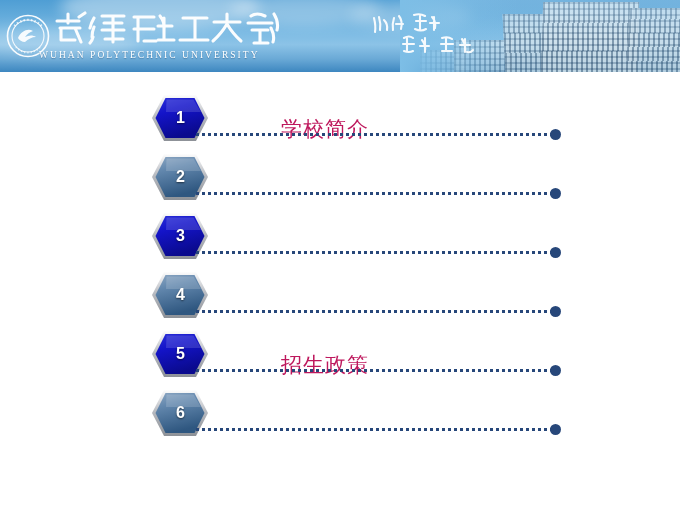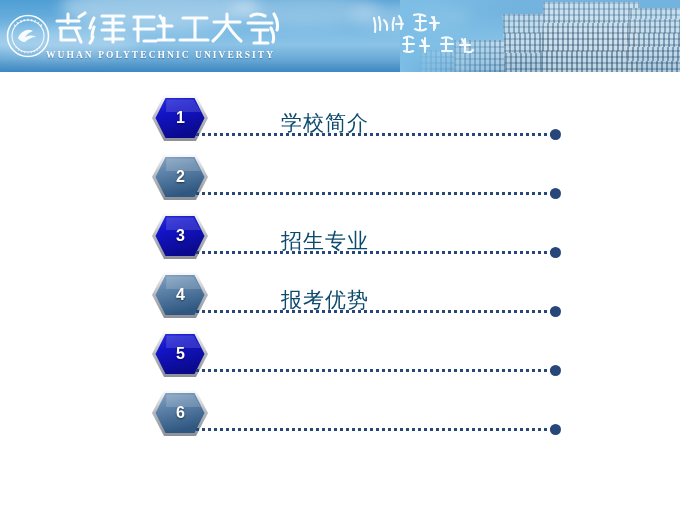--- a/index.html
+++ b/index.html
@@ -44,24 +44,24 @@
   .t-right{right:-4px;top:8px;width:56px;height:64px;opacity:.9;transform:skewX(-4deg);}
   .t-low{right:168px;top:40px;width:58px;height:32px;opacity:.75;}
   .t-far{right:214px;top:50px;width:46px;height:22px;opacity:.55;}
 
   
   .emblem{position:absolute;left:6px;top:14px;width:44px;height:44px;z-index:4;}
 
   
   .wordmark{position:absolute;left:52px;top:8px;z-index:4;width:250px;height:44px;}
   .en-name{
-    position:absolute;left:46px;top:50px;z-index:4;
+    position:absolute;left:39px;top:50px;z-index:4;
     color:#ffffff;font-size:9.5px;letter-spacing:2.05px;
     font-family:"Liberation Serif","DejaVu Serif",serif;
-    font-weight:700;white-space:nowrap;
+    font-weight:400;white-space:nowrap;
     text-shadow:0 1px 1px rgba(30,70,110,.45);
   }
   .motto{position:absolute;left:370px;top:8px;z-index:7;width:120px;height:52px;}
 
   
   .agenda{position:absolute;left:0;top:72px;width:680px;height:438px;}
   .row{position:absolute;left:0;width:680px;height:59px;}
 
   .hexwrap{position:absolute;left:150px;top:2px;width:60px;height:50px;}
   .hexwrap svg{display:block;}
@@ -69,22 +69,22 @@
     position:absolute;left:0;top:0;width:60px;height:50px;
     display:flex;align-items:center;justify-content:center;
     color:#ffffff;font-size:16px;font-weight:700;
     font-family:"Liberation Sans","DejaVu Sans",sans-serif;
     text-shadow:0 1px 2px rgba(0,0,0,.55);
     padding-left:1px;box-sizing:border-box;
     pointer-events:none;
   }
 
   .label{
-    position:absolute;left:281px;top:18px;
-    color:#0c4a6e;font-size:21px;letter-spacing:1px;
+    position:absolute;left:281px;top:24px;
+    color:#be185d;font-size:21px;letter-spacing:1px;
     font-family:"DejaVu Sans","Liberation Sans",sans-serif;
     white-space:nowrap;
   }
 
   .dline{
     position:absolute;left:196px;top:42px;width:356px;height:3px;
     background-image:linear-gradient(90deg,#27477a 0 3px,rgba(0,0,0,0) 3px 6px);
     background-size:6px 3px;background-repeat:repeat-x;
   }
   .ddot{
@@ -240,21 +240,20 @@
                 <stop offset="45%" stop-color="#b9bcc2"></stop>
               <stop offset="100%" stop-color="#8d9197"></stop>
             </linearGradient>
           </defs>
           <polygon points="14,2 46,2 58,25 46,48 14,48 2,25" fill="url(#gS3)"></polygon>
           <polygon points="15.5,5 44.5,5 54.5,25 44.5,45 15.5,45 5.5,25" fill="url(#gB3)"></polygon>
           <polygon points="16.5,6.5 43.5,6.5 51,19 16,19" fill="#ffffff" opacity=".14"></polygon>
         </svg>
         <div class="hexnum">3</div>
       </div>
-      <div class="label">招生专业</div>
       <div class="dline"></div>
       <div class="ddot"></div>
     </div>
 
     <div class="row" style="top:196px;">
       <div class="hexwrap">
         <svg width="60" height="50" viewBox="0 0 60 50">
           <defs>
             <linearGradient id="gM4" x1="0" y1="0" x2="0.3" y2="1">
               <stop offset="0%" stop-color="#8ba6c2"></stop>
@@ -266,21 +265,20 @@
                 <stop offset="45%" stop-color="#b9bcc2"></stop>
               <stop offset="100%" stop-color="#8d9197"></stop>
             </linearGradient>
           </defs>
           <polygon points="14,2 46,2 58,25 46,48 14,48 2,25" fill="url(#gS4)"></polygon>
           <polygon points="15.5,5 44.5,5 54.5,25 44.5,45 15.5,45 5.5,25" fill="url(#gM4)"></polygon>
           <polygon points="16.5,6.5 43.5,6.5 51,19 16,19" fill="#ffffff" opacity=".16"></polygon>
         </svg>
         <div class="hexnum">4</div>
       </div>
-      <div class="label">报考优势</div>
       <div class="dline"></div>
       <div class="ddot"></div>
     </div>
 
     <div class="row" style="top:255px;">
       <div class="hexwrap">
         <svg width="60" height="50" viewBox="0 0 60 50">
           <defs>
             <linearGradient id="gB5" x1="0" y1="0" x2="0.35" y2="1">
               <stop offset="0%" stop-color="#2b2fd8"></stop>
@@ -292,20 +290,21 @@
                 <stop offset="45%" stop-color="#b9bcc2"></stop>
               <stop offset="100%" stop-color="#8d9197"></stop>
             </linearGradient>
           </defs>
           <polygon points="14,2 46,2 58,25 46,48 14,48 2,25" fill="url(#gS5)"></polygon>
           <polygon points="15.5,5 44.5,5 54.5,25 44.5,45 15.5,45 5.5,25" fill="url(#gB5)"></polygon>
           <polygon points="16.5,6.5 43.5,6.5 51,19 16,19" fill="#ffffff" opacity=".14"></polygon>
         </svg>
         <div class="hexnum">5</div>
       </div>
+      <div class="label">招生政策</div>
       <div class="dline"></div>
       <div class="ddot"></div>
     </div>
 
     <div class="row" style="top:314px;">
       <div class="hexwrap">
         <svg width="60" height="50" viewBox="0 0 60 50">
           <defs>
             <linearGradient id="gM6" x1="0" y1="0" x2="0.3" y2="1">
               <stop offset="0%" stop-color="#8ba6c2"></stop>

